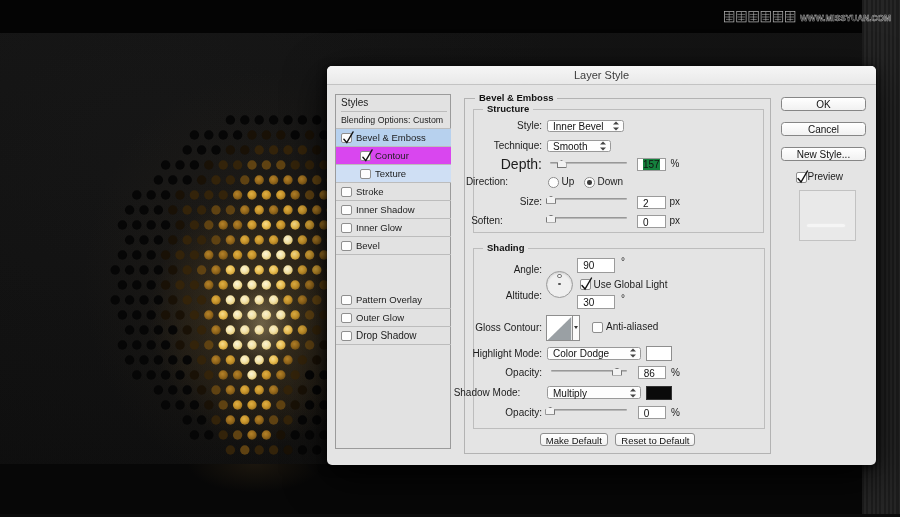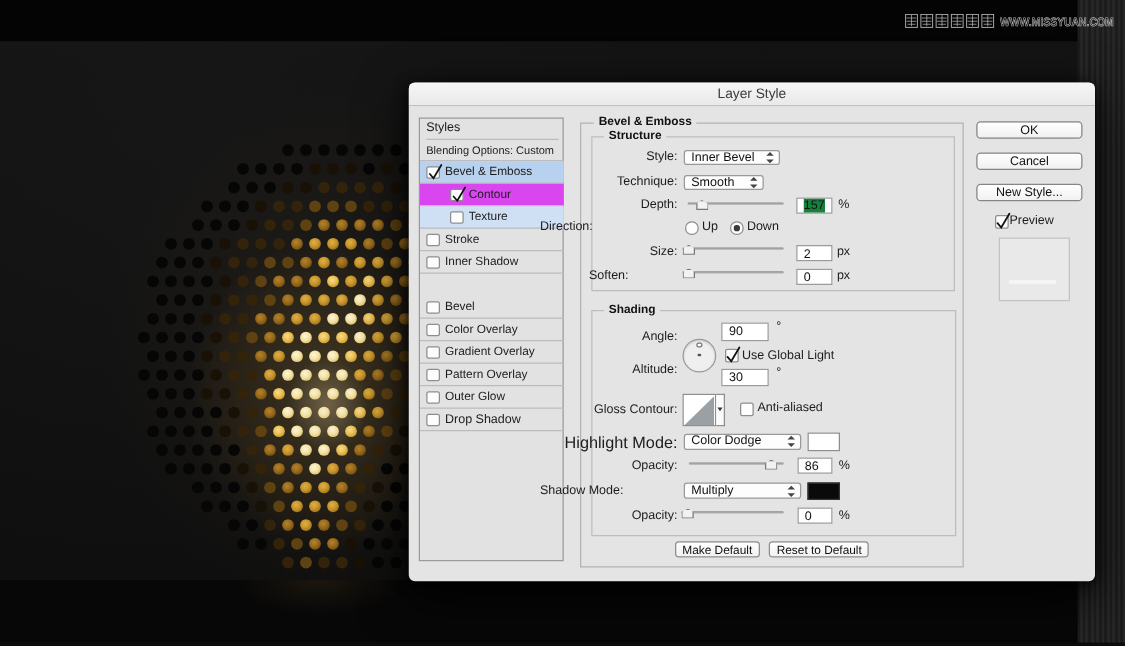--- a/index.html
+++ b/index.html
@@ -428,31 +428,27 @@
           <div style="position:absolute;left:39px;top:2px;height:14px;line-height:14px;font-size:9.5px;color:#1c1c1c;white-space:nowrap">Texture</div>
         </div>
         <div style="position:absolute;left:0;top:88px;width:115px;height:18px;border-bottom:1px solid #bcbcbc;box-sizing:border-box">
           <div class="cb" style="left:5px;top:3.6px;width:10.5px;height:10.5px"></div>
           <div style="position:absolute;left:20px;top:2px;height:14px;line-height:14px;font-size:9.5px;color:#1c1c1c;white-space:nowrap">Stroke</div>
         </div>
         <div style="position:absolute;left:0;top:106px;width:115px;height:18px;border-bottom:1px solid #bcbcbc;box-sizing:border-box">
           <div class="cb" style="left:5px;top:3.6px;width:10.5px;height:10.5px"></div>
           <div style="position:absolute;left:20px;top:2px;height:14px;line-height:14px;font-size:9.5px;color:#1c1c1c;white-space:nowrap">Inner Shadow</div>
         </div>
+        <div style="position:absolute;left:0;top:124px;width:115px;height:18px;border-bottom:1px solid #bcbcbc;box-sizing:border-box">
+          <div class="cb" style="left:5px;top:3.6px;width:10.5px;height:10.5px"></div>
+          <div style="position:absolute;left:20px;top:2px;height:14px;line-height:14px;font-size:9.5px;color:#1c1c1c;white-space:nowrap">Inner Glow</div>
+        </div>
         <div style="position:absolute;left:0;top:142px;width:115px;height:18px;border-bottom:1px solid #bcbcbc;box-sizing:border-box">
           <div class="cb" style="left:5px;top:3.6px;width:10.5px;height:10.5px"></div>
           <div style="position:absolute;left:20px;top:2px;height:14px;line-height:14px;font-size:9.5px;color:#1c1c1c;white-space:nowrap">Bevel</div>
-        </div>
-        <div style="position:absolute;left:0;top:160px;width:115px;height:18px;border-bottom:1px solid #bcbcbc;box-sizing:border-box">
-          <div class="cb" style="left:5px;top:3.6px;width:10.5px;height:10.5px"></div>
-          <div style="position:absolute;left:20px;top:2px;height:14px;line-height:14px;font-size:9.5px;color:#1c1c1c;white-space:nowrap">Color Overlay</div>
-        </div>
-        <div style="position:absolute;left:0;top:178px;width:115px;height:18px;border-bottom:1px solid #bcbcbc;box-sizing:border-box">
-          <div class="cb" style="left:5px;top:3.6px;width:10.5px;height:10.5px"></div>
-          <div style="position:absolute;left:20px;top:2px;height:14px;line-height:14px;font-size:9.5px;color:#1c1c1c;white-space:nowrap">Gradient Overlay</div>
         </div>
         <div style="position:absolute;left:0;top:196px;width:115px;height:18px;border-bottom:1px solid #bcbcbc;box-sizing:border-box">
           <div class="cb" style="left:5px;top:3.6px;width:10.5px;height:10.5px"></div>
           <div style="position:absolute;left:20px;top:2px;height:14px;line-height:14px;font-size:9.5px;color:#1c1c1c;white-space:nowrap">Pattern Overlay</div>
         </div>
         <div style="position:absolute;left:0;top:214px;width:115px;height:18px;border-bottom:1px solid #bcbcbc;box-sizing:border-box">
           <div class="cb" style="left:5px;top:3.6px;width:10.5px;height:10.5px"></div>
           <div style="position:absolute;left:20px;top:2px;height:14px;line-height:14px;font-size:9.5px;color:#1c1c1c;white-space:nowrap">Outer Glow</div>
         </div>
         <div style="position:absolute;left:0;top:232px;width:115px;height:18px;border-bottom:1px solid #bcbcbc;box-sizing:border-box">
@@ -475,26 +471,26 @@
         </span>
       </div>
       <div style="position:absolute;left:105px;top:72.8px;width:110px;height:14px;line-height:14px;text-align:right;font-size:10px;font-weight:normal;color:#1c1c1c">Technique:</div>
       <div class="dd" style="left:220px;top:73.8px;width:64px;height:12px">
         <span class="ddt">Smooth</span>
         <span class="arr">
           <i class="au"></i>
           <i class="ad"></i>
         </span>
       </div>
-      <div style="position:absolute;left:105px;top:91px;width:110px;height:14px;line-height:14px;text-align:right;font-size:10px;font-weight:normal;color:#1c1c1c">Depth:</div>
+      <div style="position:absolute;left:105px;top:91px;width:110px;height:14px;line-height:14px;text-align:right;font-size:14px;font-weight:normal;color:#1c1c1c">Depth:</div>
       <div class="track" style="left:223px;top:96px;width:77px"></div>
       <div class="thumb" style="left:229.5px;top:94px"></div>
       <div class="vb" style="left:310px;top:92px;width:29px;height:12.5px;line-height:12.5px"><span style="background:#15803d">157</span></div>
       <div style="position:absolute;left:343.5px;top:91px;height:14px;line-height:14px;font-size:10px;font-weight:normal;color:#1c1c1c;white-space:nowrap">%</div>
-      <div style="position:absolute;left:105px;top:109.4px;width:110px;height:14px;line-height:14px;text-align:left;font-size:10px;font-weight:normal;color:#1c1c1c">Direction:</div>
+      <div style="position:absolute;left:105px;top:109.4px;width:110px;height:14px;line-height:14px;text-align:center;font-size:10px;font-weight:normal;color:#1c1c1c">Direction:</div>
       <div style="position:absolute;left:221px;top:111.2px;width:10.5px;height:10.5px;border-radius:50%;background:#fdfdfd;border:1px solid #8e8e8e;box-sizing:border-box"></div>
       <div style="position:absolute;left:234.5px;top:109.4px;height:14px;line-height:14px;font-size:10px;font-weight:normal;color:#1c1c1c;white-space:nowrap">Up</div>
       <div style="position:absolute;left:257px;top:111.2px;width:10.5px;height:10.5px;border-radius:50%;background:#fdfdfd;border:1px solid #8e8e8e;box-sizing:border-box"></div>
       <div style="position:absolute;left:260px;top:114.2px;width:4.5px;height:4.5px;border-radius:50%;background:#3a3a3a"></div>
       <div style="position:absolute;left:270.5px;top:109.4px;height:14px;line-height:14px;font-size:10px;font-weight:normal;color:#1c1c1c;white-space:nowrap">Down</div>
       <div style="position:absolute;left:105px;top:128.8px;width:110px;height:14px;line-height:14px;text-align:right;font-size:10px;font-weight:normal;color:#1c1c1c">Size:</div>
       <div class="track" style="left:219px;top:131.8px;width:81px"></div>
       <div class="thumb" style="left:219px;top:129.8px"></div>
       <div class="vb" style="left:310px;top:129.6px;width:29px;height:13px;line-height:13px">2</div>
       <div style="position:absolute;left:342.5px;top:128.8px;height:14px;line-height:14px;font-size:10px;font-weight:normal;color:#1c1c1c;white-space:nowrap">px</div>
@@ -520,35 +516,35 @@
       <div style="position:absolute;left:105px;top:254.60000000000002px;width:110px;height:14px;line-height:14px;text-align:right;font-size:10px;font-weight:normal;color:#1c1c1c">Gloss Contour:</div>
       <div style="position:absolute;left:219.3px;top:248.5px;width:27px;height:26.5px;background:#fff;border:1px solid #8e8e8e;box-sizing:border-box">
         <svg width="25" height="24.5" viewBox="0 0 25 25" style="display:block">
           <polygon points="0.5,24.5 24.5,24.5 24.5,1" fill="#9aa0a4"></polygon>
         </svg>
       </div>
       <div style="position:absolute;left:246.3px;top:248.5px;width:6.5px;height:26.5px;background:#fbfbfb;border:1px solid #8e8e8e;border-left:none;box-sizing:border-box"></div>
       <div style="position:absolute;left:247.3px;top:259.5px;width:0;height:0;border-left:2.3px solid transparent;border-right:2.3px solid transparent;border-top:3.4px solid #333"></div>
       <div class="cb" style="left:264.6px;top:256.2px;width:11px;height:11px"></div>
       <div style="position:absolute;left:279px;top:254.39999999999998px;height:14px;line-height:14px;font-size:10px;font-weight:normal;color:#1c1c1c;white-space:nowrap">Anti-aliased</div>
-      <div style="position:absolute;left:105px;top:280.5px;width:110px;height:14px;line-height:14px;text-align:right;font-size:13px;font-weight:normal;color:#1c1c1c">Highlight Mode:</div>
+      <div style="position:absolute;left:105px;top:280.5px;width:110px;height:14px;line-height:14px;text-align:right;font-size:10px;font-weight:normal;color:#1c1c1c">Highlight Mode:</div>
       <div class="dd" style="left:220px;top:281px;width:94px;height:12.8px">
         <span class="ddt">Color Dodge</span>
         <span class="arr">
           <i class="au"></i>
           <i class="ad"></i>
         </span>
       </div>
       <div style="position:absolute;left:318.6px;top:280.4px;width:26px;height:14.2px;background:#fff;border:1px solid #8e8e8e;box-sizing:border-box"></div>
       <div style="position:absolute;left:105px;top:299.7px;width:110px;height:14px;line-height:14px;text-align:right;font-size:10px;font-weight:normal;color:#1c1c1c">Opacity:</div>
       <div class="track" style="left:223.7px;top:303.5px;width:76.4px"></div>
       <div class="thumb" style="left:285px;top:301.5px"></div>
       <div class="vb" style="left:310.8px;top:299.6px;width:28.4px;height:13.5px;line-height:13.5px">86</div>
       <div style="position:absolute;left:344px;top:299.7px;height:14px;line-height:14px;font-size:10px;font-weight:normal;color:#1c1c1c;white-space:nowrap">%</div>
-      <div style="position:absolute;left:105px;top:319.6px;width:110px;height:14px;line-height:14px;text-align:left;font-size:10px;font-weight:normal;color:#1c1c1c">Shadow Mode:</div>
+      <div style="position:absolute;left:105px;top:319.6px;width:110px;height:14px;line-height:14px;text-align:center;font-size:10px;font-weight:normal;color:#1c1c1c">Shadow Mode:</div>
       <div class="dd" style="left:220px;top:320.2px;width:94px;height:12.7px">
         <span class="ddt">Multiply</span>
         <span class="arr">
           <i class="au"></i>
           <i class="ad"></i>
         </span>
       </div>
       <div style="position:absolute;left:318.6px;top:319.5px;width:26px;height:14.2px;background:#0a0a0a;border:1px solid #333;box-sizing:border-box"></div>
       <div style="position:absolute;left:105px;top:339.9px;width:110px;height:14px;line-height:14px;text-align:right;font-size:10px;font-weight:normal;color:#1c1c1c">Opacity:</div>
       <div class="track" style="left:218.3px;top:342.8px;width:82px"></div>

